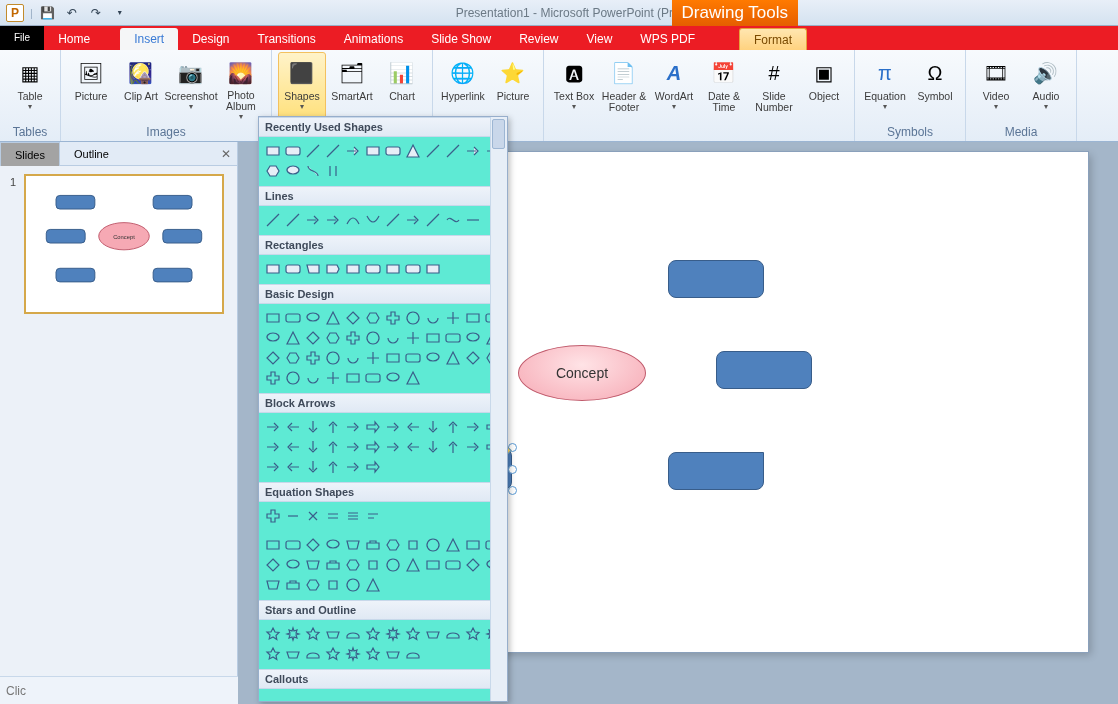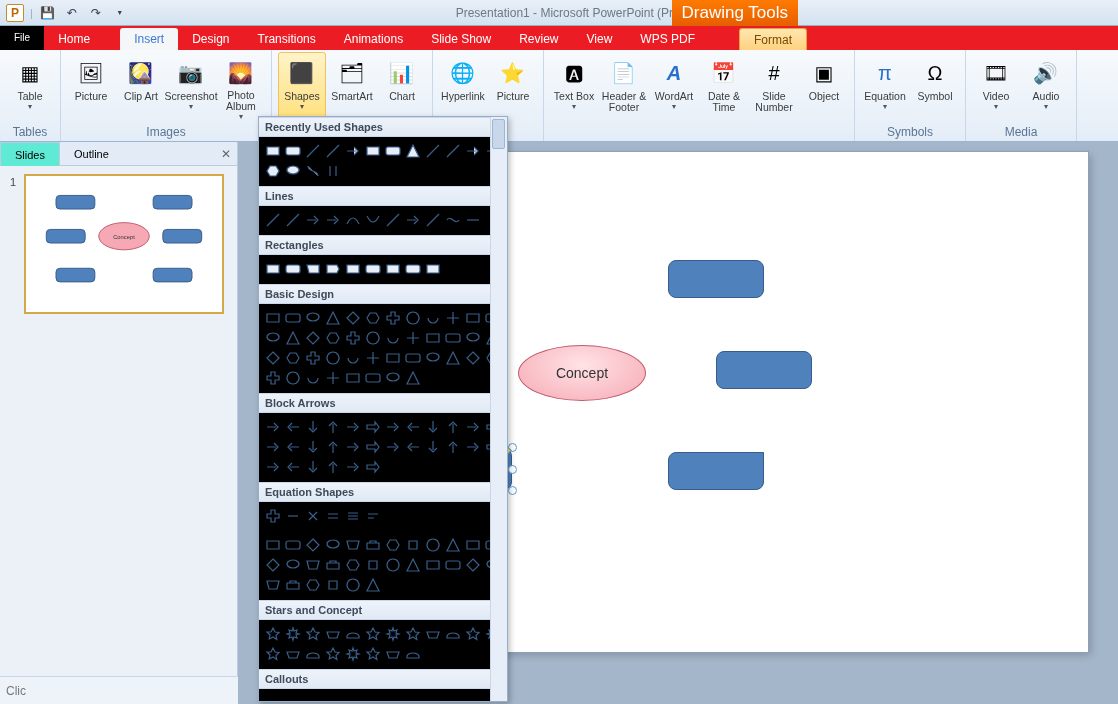--- a/index.html
+++ b/index.html
@@ -30,29 +30,29 @@
 .rbtn.active { border-color:#f3c15f; background:linear-gradient(#fff3c9,#ffe07a); }
 .rbtn .ic { width:32px; height:32px; display:flex; align-items:center; justify-content:center; font-size:20px; margin-bottom:2px; }
 .rbtn .lbl { font-size:10.5px; color:#3b3b3b; text-align:center; line-height:11px; }
 .rbtn .dd { font-size:8px; color:#555; }
 
 
 .workspace { display:flex; height: calc(704px - 26px - 24px - 92px); }
 .thumbpanel { width:238px; background:#ecf1f8; border-right:1px solid #b9cce2; display:flex; flex-direction:column; }
 .thumb-tabs { height:24px; display:flex; align-items:center; border-bottom:1px solid #b9cce2; background:#e2ebf6; font-size:11px; }
 .thumb-tabs .ttab { padding:0 14px; height:24px; line-height:24px; }
-.thumb-tabs .ttab.active { background:#5eead4; border:1px solid #b9cce2; border-bottom:none; }
+.thumb-tabs .ttab.active { background:#a3a3a3; border:1px solid #b9cce2; border-bottom:none; }
 .thumb-tabs .close { margin-left:auto; margin-right:6px; color:#666; font-size:12px; }
 .thumb-area { flex:1; padding:8px 6px; }
 .thumb { border:2px solid #d5a84a; background:#fff; width:200px; height:140px; position:relative; margin-left:18px; }
 .thumb-num { position:absolute; left:-16px; top:0; font-size:11px; color:#444; }
 .thumb svg { width:100%; height:100%; }
 
 
-.shapes-panel { position:absolute; left:258px; top:116px; width:250px; height:586px; background:#000000; border:1px solid #97aecb; box-shadow:2px 2px 6px rgba(0,0,0,.25); z-index:50; overflow:hidden; }
+.shapes-panel { position:absolute; left:258px; top:116px; width:250px; height:586px; background:#5eead4; border:1px solid #97aecb; box-shadow:2px 2px 6px rgba(0,0,0,.25); z-index:50; overflow:hidden; }
 .shapes-panel .scroll { height:100%; overflow-y:auto; }
 .shapes-panel .scrollbar-fake { position:absolute; right:0; top:0; width:17px; height:100%; background:#e7eef7; border-left:1px solid #c8d8ea; }
 .shapes-panel .scrollbar-thumb { position:absolute; right:2px; top:2px; width:13px; height:30px; background:#c9d7ea; border:1px solid #9db6d3; border-radius:2px; }
 .sp-header { background:linear-gradient(#eef3fa,#e0e9f4); border-bottom:1px solid #c8d8ea; border-top:1px solid #c8d8ea; font-size:11px; font-weight:bold; color:#3f4a5a; padding:3px 6px; }
 .sp-grid { padding:4px 4px 6px 4px; display:flex; flex-wrap:wrap; gap:1px; }
 .sp-item { width:19px; height:19px; border:1px solid transparent; display:inline-flex; align-items:center; justify-content:center; }
 .sp-item svg { width:16px; height:16px; }
 
 
 .canvas-wrap { flex:1; position:relative; background:#a4b6c9; display:flex; align-items:flex-start; justify-content:center; padding-top:10px; }
@@ -1027,21 +1027,21 @@
           <svg viewBox="0 0 16 16">
             <path d="M8 2a6 6 0 1 0 .01 0z" class="ssvg"></path>
           </svg>
         </div>
         <div class="sp-item">
           <svg viewBox="0 0 16 16">
             <path d="M8 2l6 12H2z" class="ssvg"></path>
           </svg>
         </div>
       </div>
-    <div class="sp-header">Stars and Concept</div>
+    <div class="sp-header">Stars and Outline</div>
     <div class="sp-grid" id="grid-stars">
         <div class="sp-item">
           <svg viewBox="0 0 16 16">
             <path d="M8 2l2 4 4 .5-3 3 .8 4L8 11l-3.8 2 .8-4-3-3L6 6z" class="ssvg"></path>
           </svg>
         </div>
         <div class="sp-item">
           <svg viewBox="0 0 16 16">
             <path d="M8 2l1 3 3-1-1 3 3 1-3 1 1 3-3-1-1 3-1-3-3 1 1-3-3-1 3-1-1-3 3 1z" class="ssvg"></path>
           </svg>

